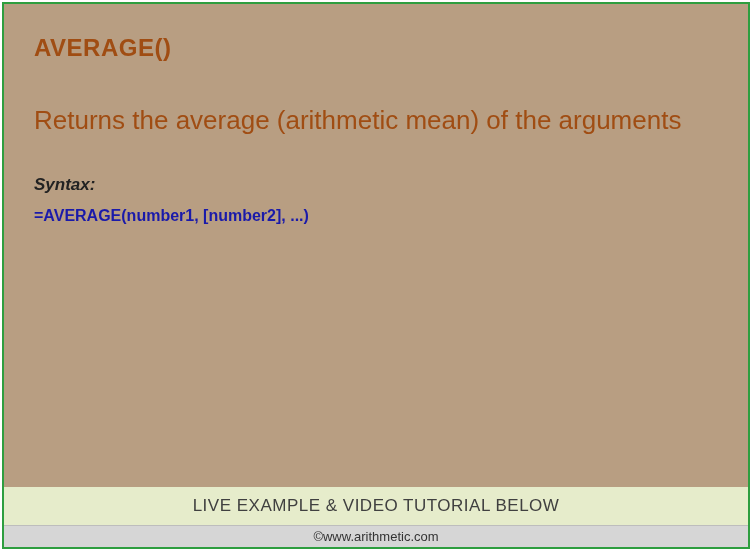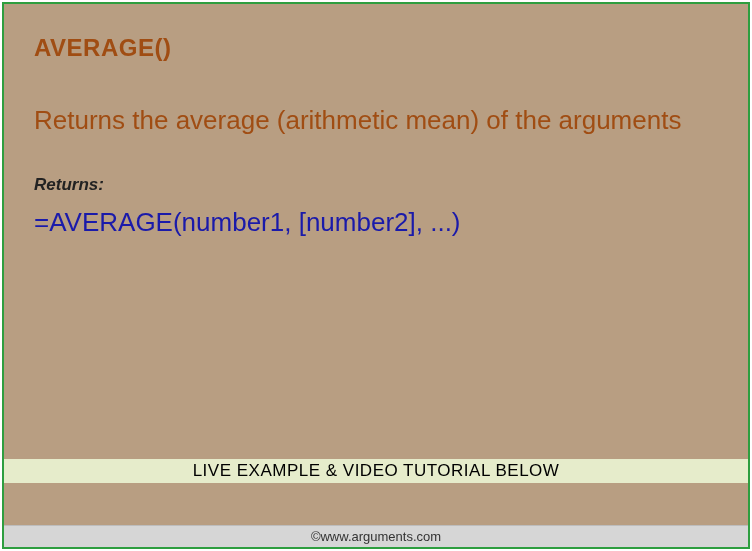--- a/index.html
+++ b/index.html
@@ -15,21 +15,20 @@
   }
   .card {
     width: 748px;
     height: 547px;
     margin: 2px;
     border: 2px solid #2e9e3f;
     background: #b89e82;
     position: relative;
     display: flex;
     flex-direction: column;
-    gap: 42px;
   }
   .content {
     flex: 1;
     padding: 30px 30px 0 30px;
   }
   .fn-title {
     color: #a04d13;
     font-weight: bold;
     font-size: 24px;
     letter-spacing: 0.5px;
@@ -50,30 +49,30 @@
   }
   .syntax-label {
     color: #222;
     font-style: italic;
     font-weight: bold;
     font-size: 17px;
     margin-bottom: 12px;
   }
   .syntax-value {
     color: #1a1aaa;
-    font-size: 26px;
-    font-weight: normal;
+    font-size: 16px;
+    font-weight: bold;
   }
   .banner {
     background: #e6eccb;
-    height: 24px;
+    height: 38px;
     display: flex;
     align-items: center;
     justify-content: center;
-    color: #000000;
+    color: #404040;
     font-size: 17px;
     letter-spacing: 0.5px;
   }
   .credit {
     background: #d6d6d6;
     height: 22px;
     display: flex;
     align-items: center;
     justify-content: center;
     color: #333;
@@ -83,19 +82,19 @@
 </style>
 </head>
 <body>
 
 <div class="card">
   <div class="content">
     <div class="fn-title">AVERAGE()</div>
 
     <div class="description">Returns the average (arithmetic mean) of the arguments</div>
 
-    <div class="syntax-label">Returns:</div>
+    <div class="syntax-label">Syntax:</div>
     <div class="syntax-value">=AVERAGE(number1, [number2], ...)</div>
   </div>
 
   <div class="banner">LIVE EXAMPLE &amp; VIDEO TUTORIAL BELOW</div>
-  <div class="credit">©www.arguments.com</div>
+  <div class="credit">©www.arithmetic.com</div>
 </div>
 
 </body></html>

